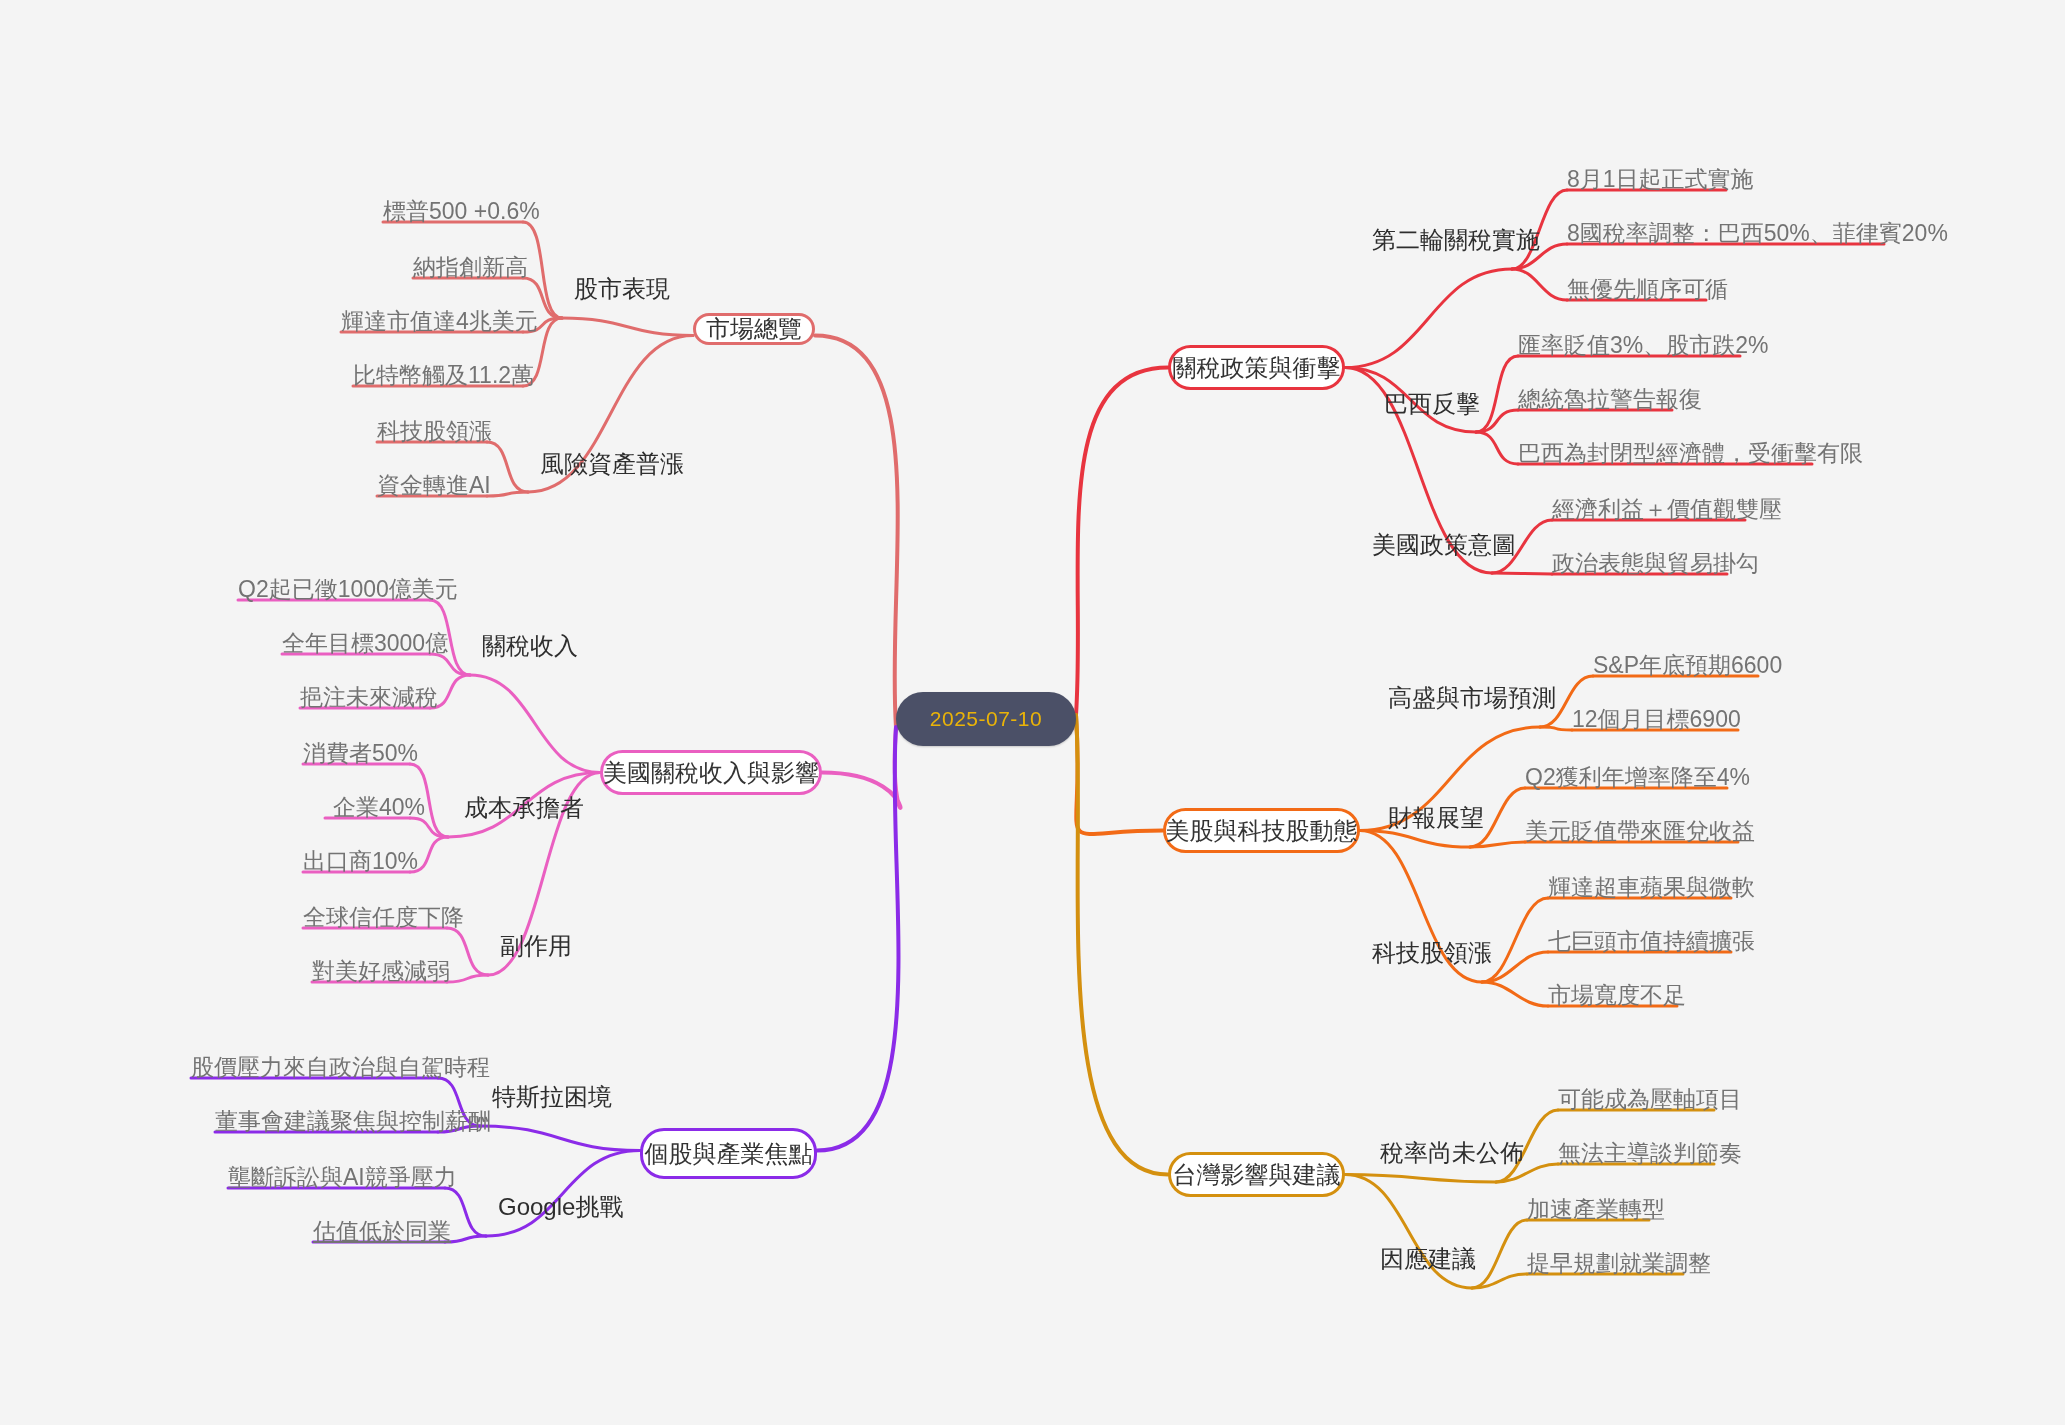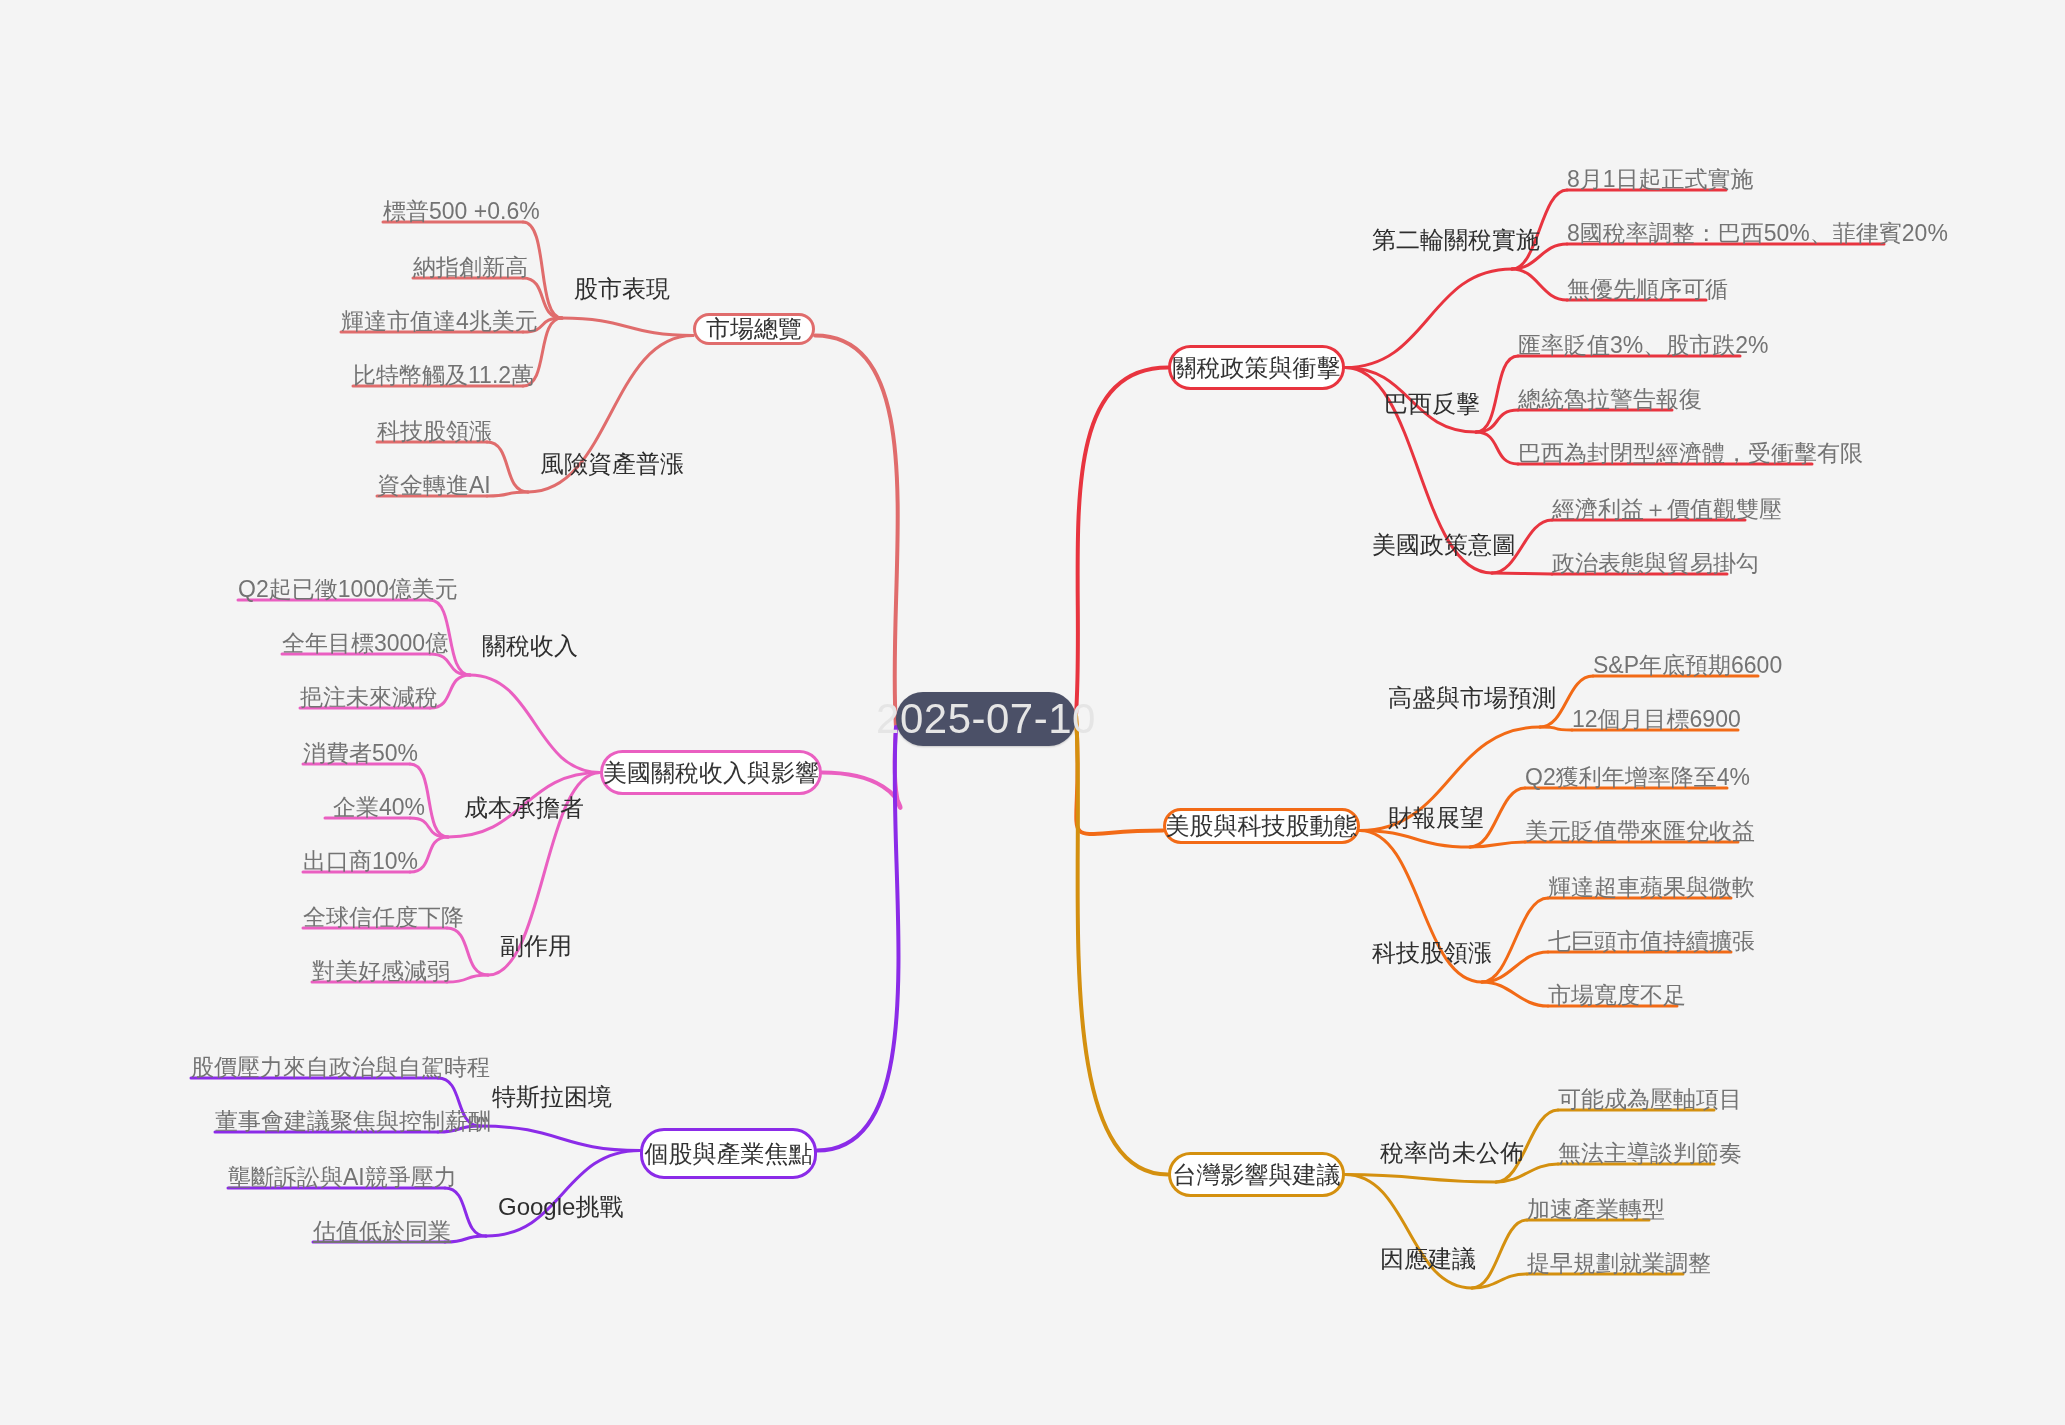--- a/index.html
+++ b/index.html
@@ -11,23 +11,23 @@
     overflow:hidden;
     position:relative;
   }
   #canvas{position:absolute;left:0;top:0;width:2065px;height:1425px;}
   svg.edges{position:absolute;left:0;top:0;width:2065px;height:1425px;pointer-events:none;}
 
   
   .root-node{
     position:absolute;
     background:#4b5067;
-    color:#e5e5e5;
+    color:#eab308;
     border-radius:28px;
-    font-size:42px;
+    font-size:21px;
     letter-spacing:.5px;
     display:flex;align-items:center;justify-content:center;
     box-shadow:0 1px 2px rgba(0,0,0,.18);
     white-space:nowrap;
   }
 
   
   .main-node{
     position:absolute;
     background:#ffffff;
@@ -204,21 +204,21 @@
       <div class="leaf-label" style="left: 1567px; top: 168px;">8月1日起正式實施</div>
       <div class="leaf-label" style="left: 1567px; top: 222px;">8國稅率調整：巴西50%、菲律賓20%</div>
       <div class="leaf-label" style="left: 1567px; top: 278px;">無優先順序可循</div>
       <div class="sub-label" style="left: 1384px; top: 392px;">巴西反擊</div>
       <div class="leaf-label" style="left: 1518px; top: 334px;">匯率貶值3%、股市跌2%</div>
       <div class="leaf-label" style="left: 1518px; top: 388px;">總統魯拉警告報復</div>
       <div class="leaf-label" style="left: 1518px; top: 442px;">巴西為封閉型經濟體，受衝擊有限</div>
       <div class="sub-label" style="left: 1372px; top: 533px;">美國政策意圖</div>
       <div class="leaf-label" style="left: 1552px; top: 498px;">經濟利益＋價值觀雙壓</div>
       <div class="leaf-label" style="left: 1552px; top: 552px;">政治表態與貿易掛勾</div>
-      <div class="main-node" style="left: 1163px; top: 808px; width: 197px; height: 36px; border-color: rgb(242, 106, 22);">
+      <div class="main-node" style="left: 1163px; top: 808px; width: 197px; height: 45px; border-color: rgb(242, 106, 22);">
         <span>美股與科技股動態</span>
       </div>
       <div class="sub-label" style="left: 1388px; top: 686px;">高盛與市場預測</div>
       <div class="leaf-label" style="left: 1593px; top: 654px;">S&amp;P年底預期6600</div>
       <div class="leaf-label" style="left: 1572px; top: 708px;">12個月目標6900</div>
       <div class="sub-label" style="left: 1388px; top: 806px;">財報展望</div>
       <div class="leaf-label" style="left: 1525px; top: 766px;">Q2獲利年增率降至4%</div>
       <div class="leaf-label" style="left: 1525px; top: 820px;">美元貶值帶來匯兌收益</div>
       <div class="sub-label" style="left: 1372px; top: 941px;">科技股領漲</div>
       <div class="leaf-label" style="left: 1548px; top: 876px;">輝達超車蘋果與微軟</div>

